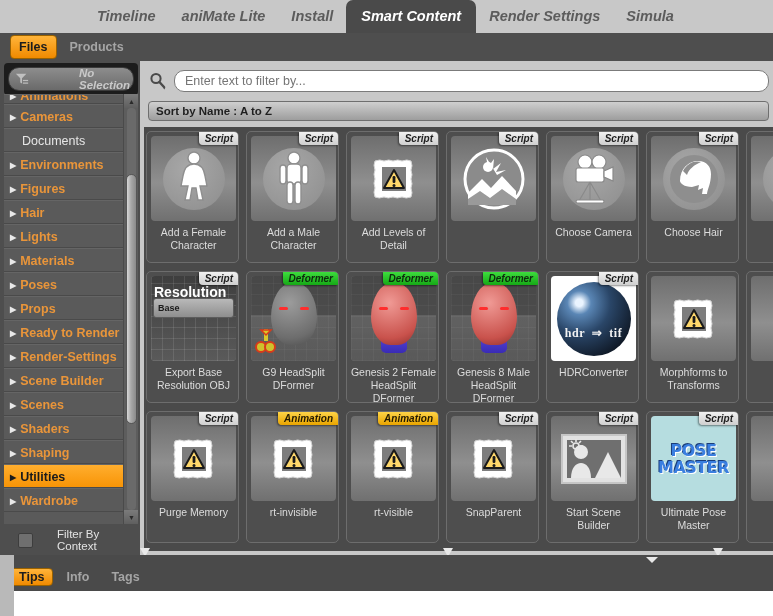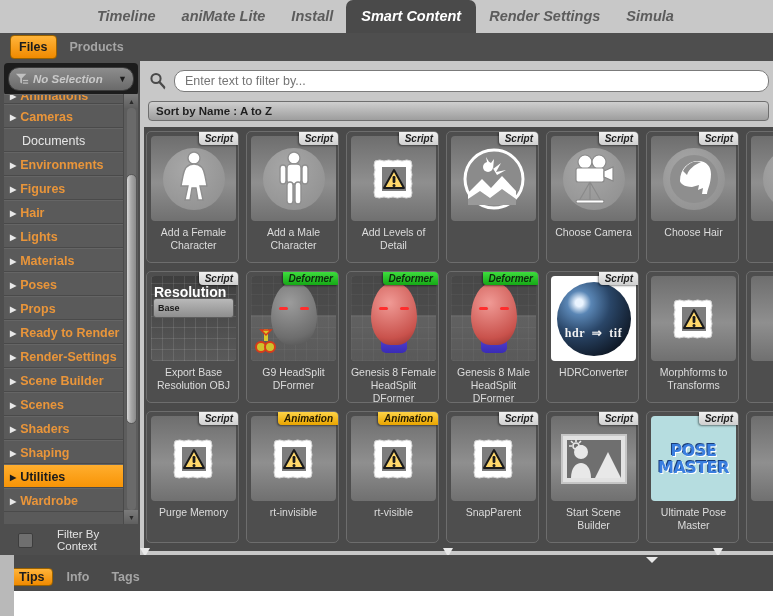--- a/index.html
+++ b/index.html
@@ -51,21 +51,21 @@
   }
   .selbox-wrap{
     position:absolute;left:4px;top:2px;width:134px;height:32px;
     background:#1c1c1c;border-radius:4px;padding:4px;
   }
   .selbox{
     width:126px;height:24px;border-radius:11px;
     background:linear-gradient(#8d8d8d,#6a6a6a);
     border:1px solid #3b3b3b;
     display:flex;align-items:center;padding:0 6px;
-    font-size:11.5px;font-style:italic;font-weight:bold;color:#c9c9c9;
+    font-size:11.5px;font-style:italic;font-weight:bold;color:#c9c9c9;gap:46px;
   }
   .selbox .funnel{margin-right:4px;flex:none;opacity:.75;}
   .selbox .lbl{flex:1;}
   .selbox .caret{font-size:9px;color:#1d1d1d;}
 
   .treewrap{
     position:absolute;left:4px;top:33px;width:134px;height:430px;
     background:#5a5a5a;overflow:hidden;
   }
   .treelist{position:absolute;left:0;top:0;width:119px;}
@@ -534,21 +534,21 @@
     <div class="face red">
       <div class="eye" style="left:8px;top:24px"></div>
       <div class="eye" style="right:8px;top:24px"></div>
     </div>
 
   </div>
               </div>
               <div class="badge deformer">Deformer</div>
               <div class="caption">
                 <div>
-                  <span>Genesis 8 Female</span>
+                  <span>Genesis 2 Female</span>
                   <span>HeadSplit DFormer</span>
                 </div>
               </div>
             </div>
             <div class="cell" style="left: 302px;">
               <div class="thumb">
                 <div class="headshot">
     <div class="gridfloor" style="opacity:.35"></div>
     <div class="neck blue"></div>
     <div class="face red">

